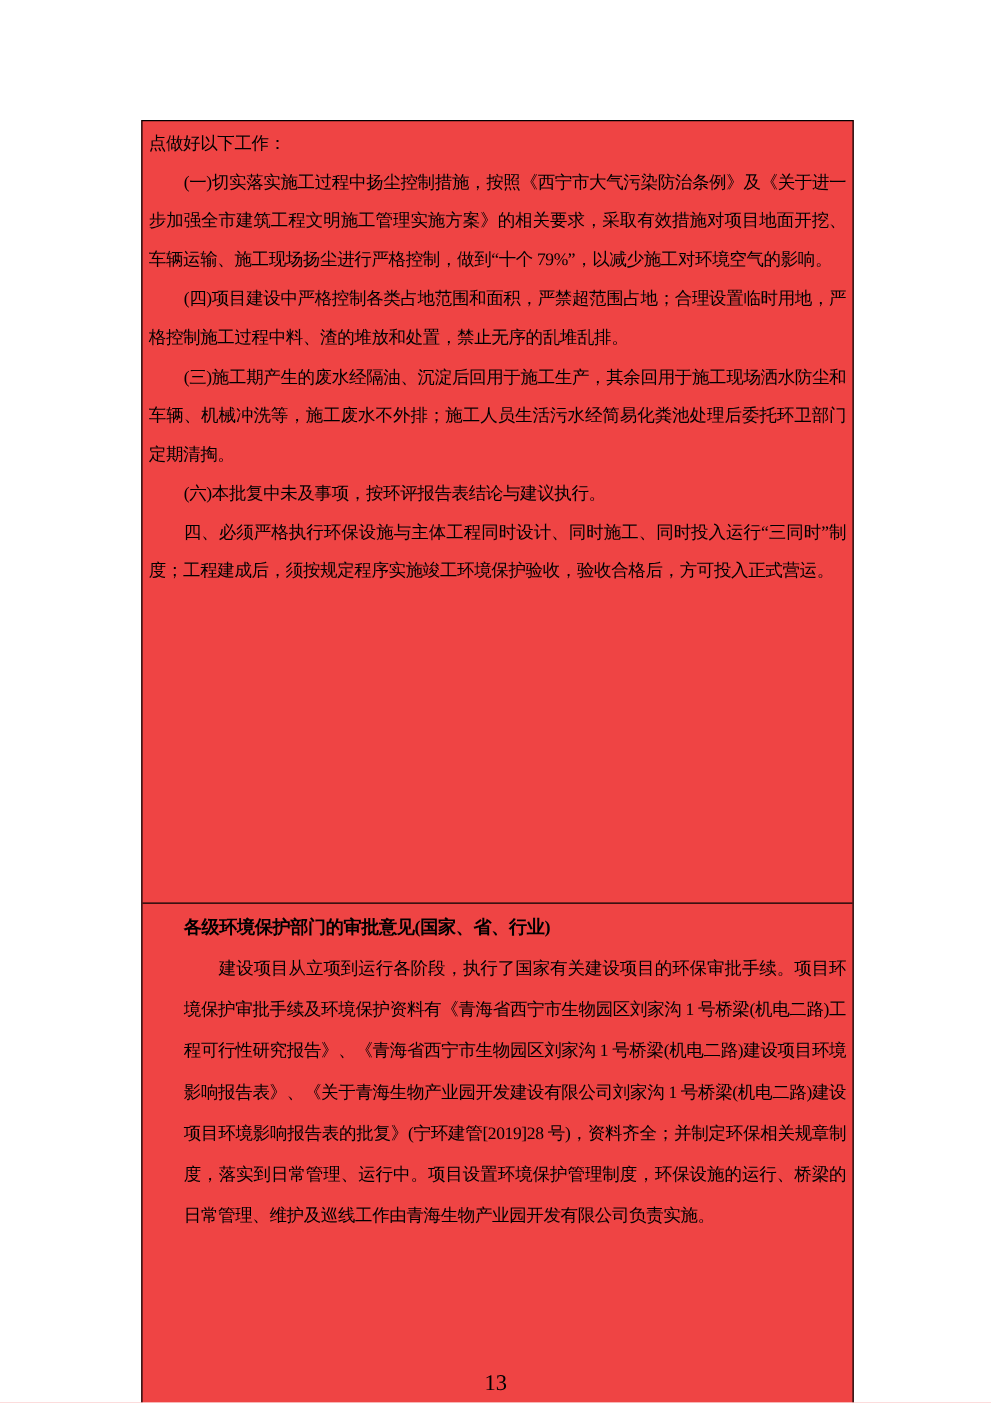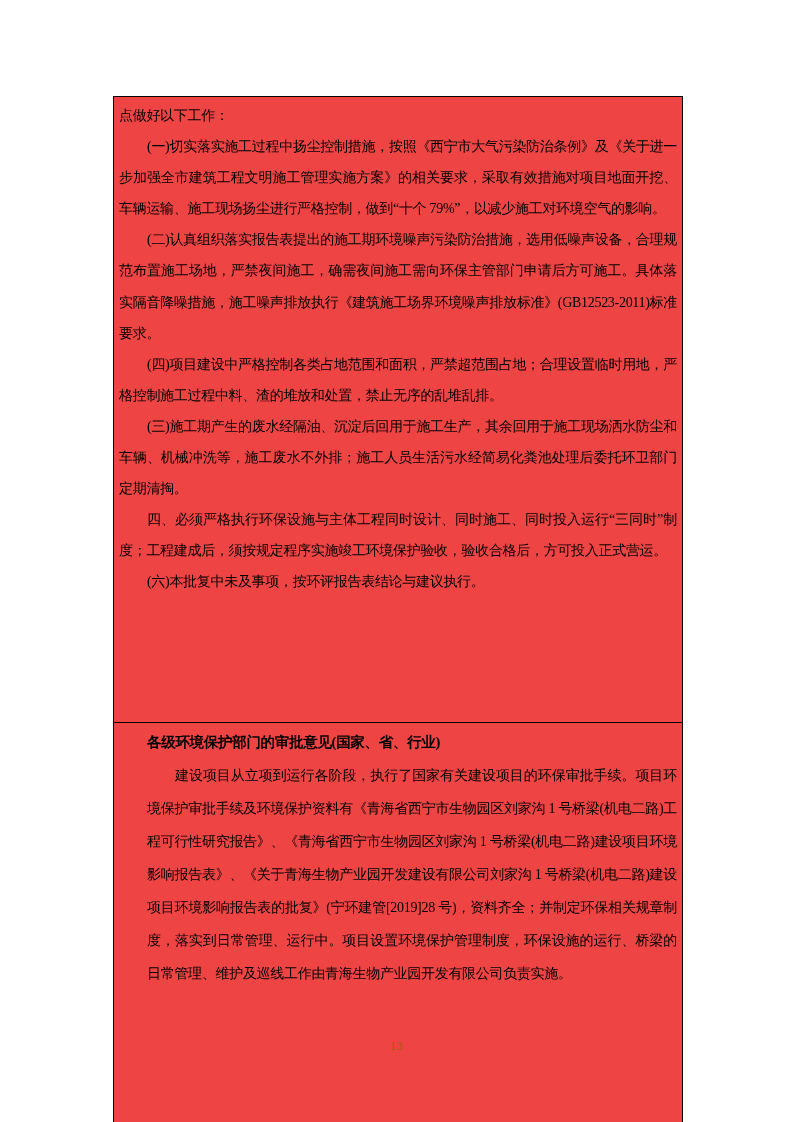--- a/index.html
+++ b/index.html
@@ -58,42 +58,41 @@
   p.section-heading {
     font-weight: bold;
     text-indent: 0;
     text-align: left;
     font-size: 14.5px;
     line-height: 33px;
   }
   .page-footer {
     position: absolute;
     left: 0;
-    top: 1038px;
+    top: 1096px;
     width: 100%;
     text-align: center;
-    font-size: 13px;
-    color: #a16207;
+    font-size: 18px;
+    color: #000000;
   }
 </style>
 </head>
 <body>
 
 <div class="page">
 
   <div class="doc-table">
 
     <div class="cell cell-approval">
       <p class="no-indent">点做好以下工作：</p>
       <p>(一)切实落实施工过程中扬尘控制措施，按照《西宁市大气污染防治条例》及《关于进一步加强全市建筑工程文明施工管理实施方案》的相关要求，采取有效措施对项目地面开挖、车辆运输、施工现场扬尘进行严格控制，做到“十个 79%”，以减少施工对环境空气的影响。</p>
-      <p>(二)认真组织落实报告表提出的施工期环境噪声污染防治措施，选用低噪声设备，合理规范布置施工场地，严禁夜间施工，确需夜间施工需向环保主管部门申请后方可施工。具体落实隔音降噪措施，施工噪声排放执行《建筑施工场界环境噪声排放标准》(GB12523-2011)标准要求。</p>
       <p>(四)项目建设中严格控制各类占地范围和面积，严禁超范围占地；合理设置临时用地，严格控制施工过程中料、渣的堆放和处置，禁止无序的乱堆乱排。</p>
       <p>(三)施工期产生的废水经隔油、沉淀后回用于施工生产，其余回用于施工现场洒水防尘和车辆、机械冲洗等，施工废水不外排；施工人员生活污水经简易化粪池处理后委托环卫部门定期清掏。</p>
+      <p>(六)本批复中未及事项，按环评报告表结论与建议执行。</p>
       <p>四、必须严格执行环保设施与主体工程同时设计、同时施工、同时投入运行“三同时”制度；工程建成后，须按规定程序实施竣工环境保护验收，验收合格后，方可投入正式营运。</p>
-      <p>(六)本批复中未及事项，按环评报告表结论与建议执行。</p>
     </div>
 
     <div class="cell cell-opinions">
       <p class="section-heading">各级环境保护部门的审批意见(国家、省、行业)</p>
       <p>建设项目从立项到运行各阶段，执行了国家有关建设项目的环保审批手续。项目环境保护审批手续及环境保护资料有《青海省西宁市生物园区刘家沟 1 号桥梁(机电二路)工程可行性研究报告》、《青海省西宁市生物园区刘家沟 1 号桥梁(机电二路)建设项目环境影响报告表》、《关于青海生物产业园开发建设有限公司刘家沟 1 号桥梁(机电二路)建设项目环境影响报告表的批复》(宁环建管[2019]28 号)，资料齐全；并制定环保相关规章制度，落实到日常管理、运行中。项目设置环境保护管理制度，环保设施的运行、桥梁的日常管理、维护及巡线工作由青海生物产业园开发有限公司负责实施。</p>
     </div>
 
   </div>
 
   <div class="page-footer">13</div>

